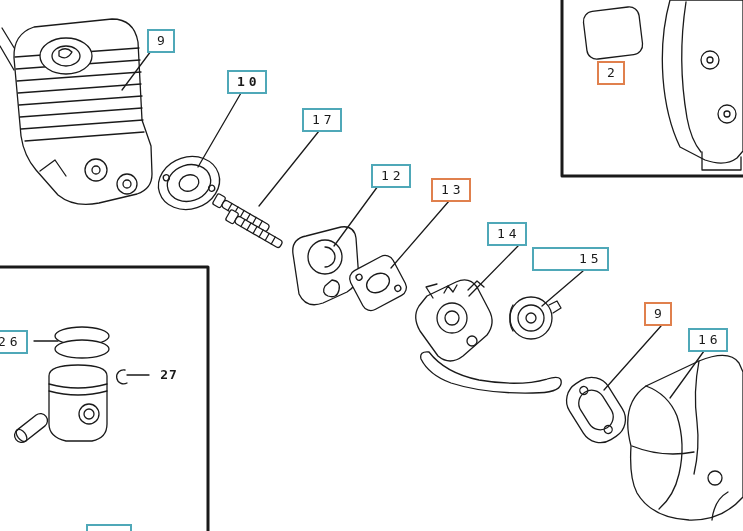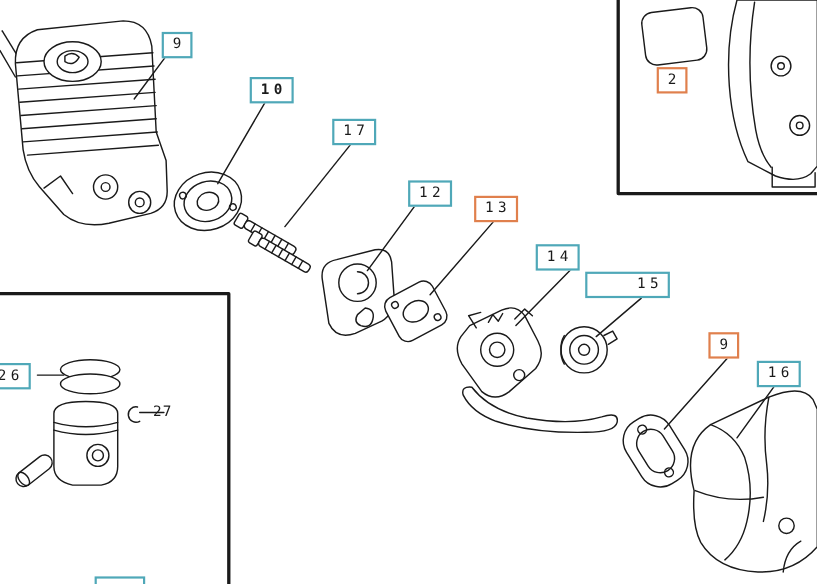--- a/index.html
+++ b/index.html
@@ -208,16 +208,16 @@
   <div class="callout callout--cyan" style="left:227px; top:70px;font-weight:bold;">10</div>
   <div class="callout callout--cyan" style="left:302px; top:108px;">17</div>
   <div class="callout callout--cyan" style="left:371px; top:164px;">12</div>
   <div class="callout callout--orange" style="left:431px; top:178px;">13</div>
   <div class="callout callout--cyan" style="left:487px; top:222px;">14</div>
   <div class="callout callout--cyan" style="left:532px; top:247px;padding-left:45px;">15</div>
   <div class="callout callout--orange" style="left:644px; top:302px;">9</div>
   <div class="callout callout--cyan" style="left:688px; top:328px;">16</div>
   <div class="callout callout--orange" style="left:597px; top:61px;">2</div>
   <div class="callout callout--cyan" style="left:-12px; top:330px;">26</div>
-  <div class="callout callout--plain" style="left:135px; top:366px;">27</div>
+  <div class="callout callout--plain" style="left:156px; top:366px;font-weight:bold;">27</div>
   <div class="callout callout--cyan callout--partial" style="left:86px; top:524px;"></div>
 
 </div>
 
 </body></html>

